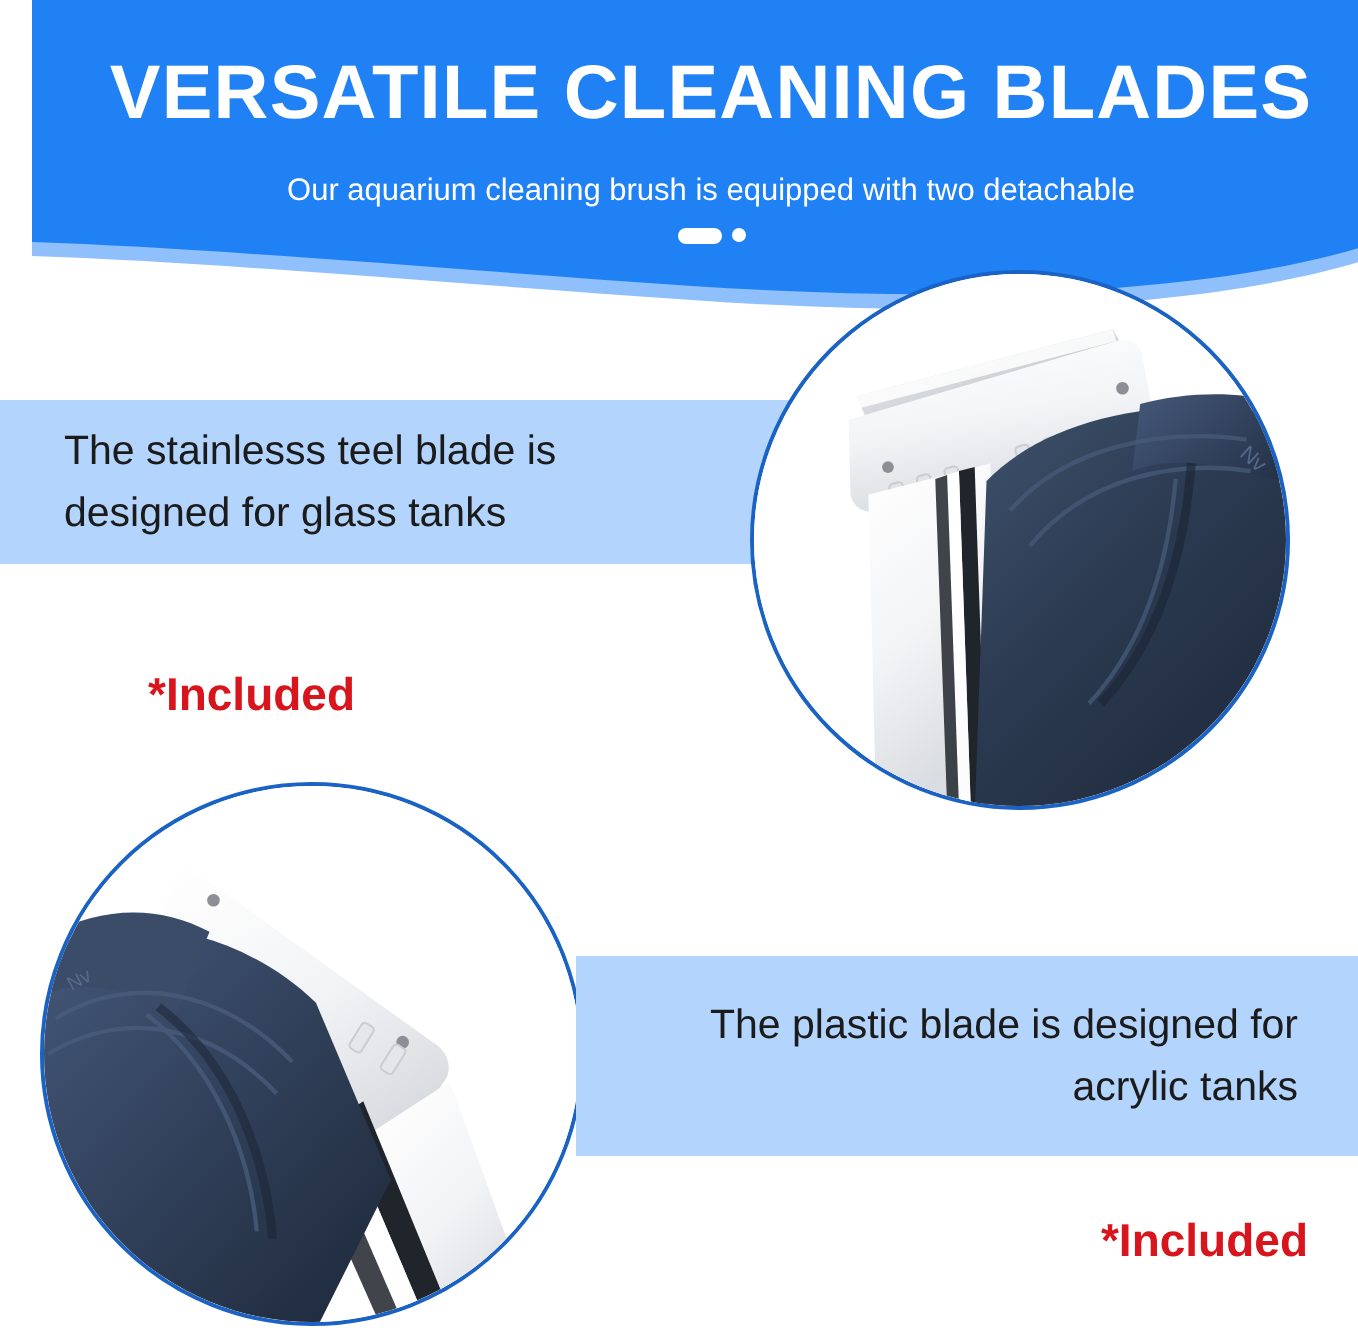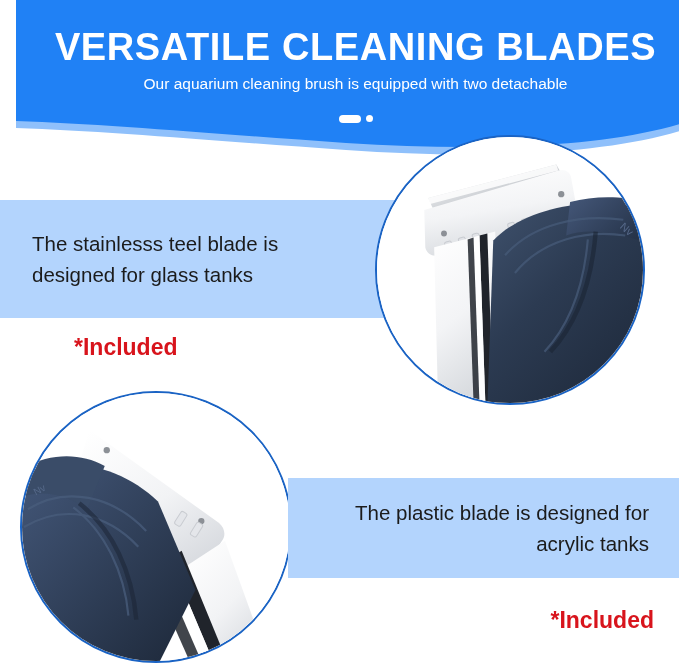--- a/index.html
+++ b/index.html
@@ -44,21 +44,21 @@
     margin: 0;
     padding-top: 26px;
     font-size: 38px;
     line-height: 42px;
     font-weight: bold;
     color: #ffffff;
     letter-spacing: 0.6px;
     white-space: nowrap;
   }
   .header-sub {
-    margin: 0 auto;
+    margin: 12px auto;
     padding-top: 5px;
     width: 520px;
     font-size: 15.5px;
     line-height: 21px;
     color: #ffffff;
   }
   .pager {
     position: absolute;
     left: 0;
     top: 113px;
@@ -96,21 +96,21 @@
   .callout .callout-text {
     font-size: 20.5px;
     line-height: 31px;
     color: #1b1b1b;
     width: 100%;
   }
   #callout-1 {
     left: 0;
     top: 200px;
     width: 396px;
-    height: 118px;
+    height: 82px;
     padding: 0 0 0 32px;
   }
   #callout-1 .callout-text { text-align: left; padding-right: 54px; }
   #callout-2 {
     left: 288px;
     top: 478px;
     width: 391px;
     height: 100px;
     padding: 0 30px 0 0;
   }

